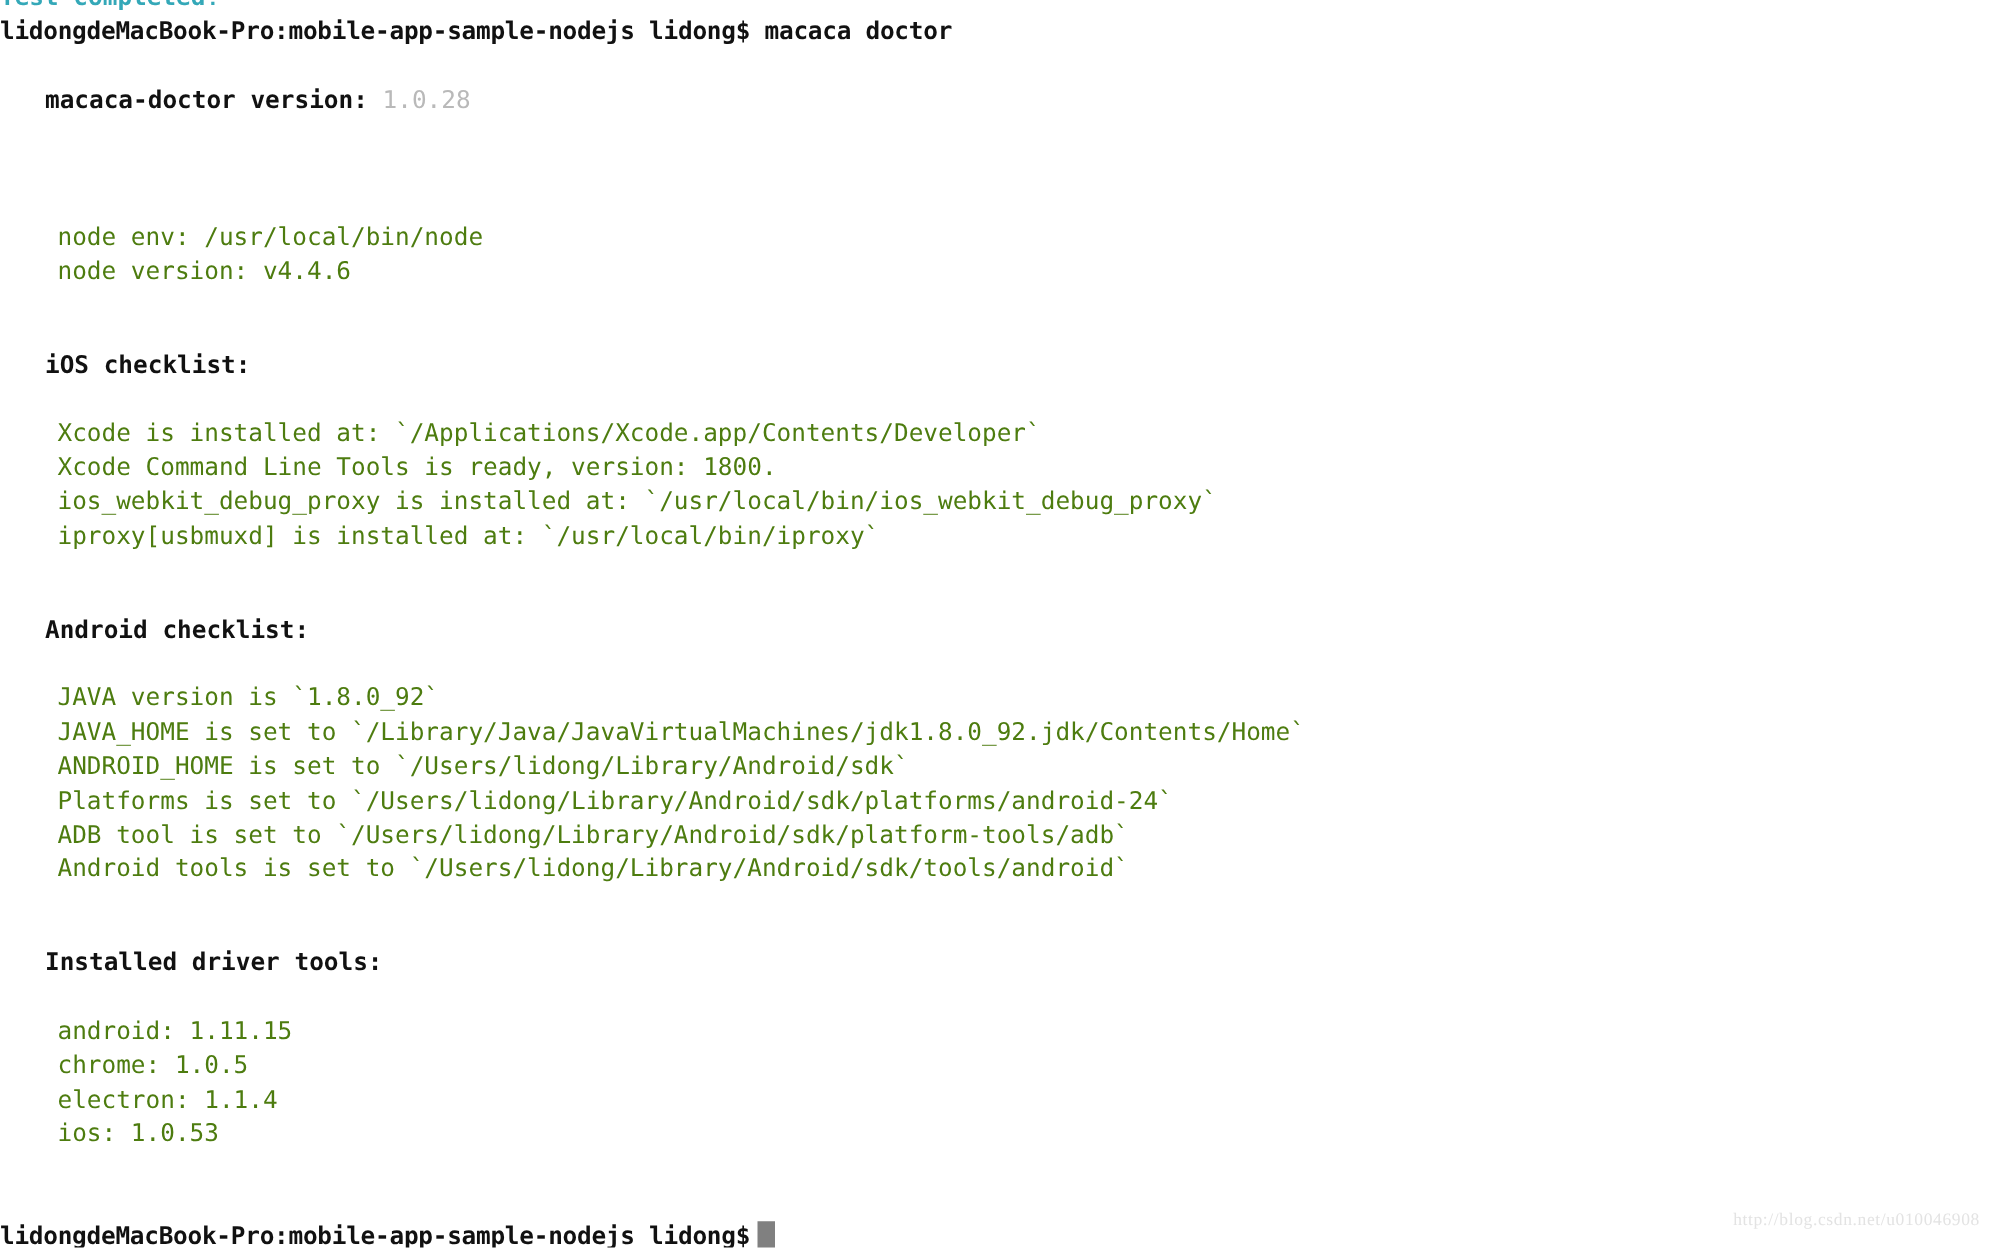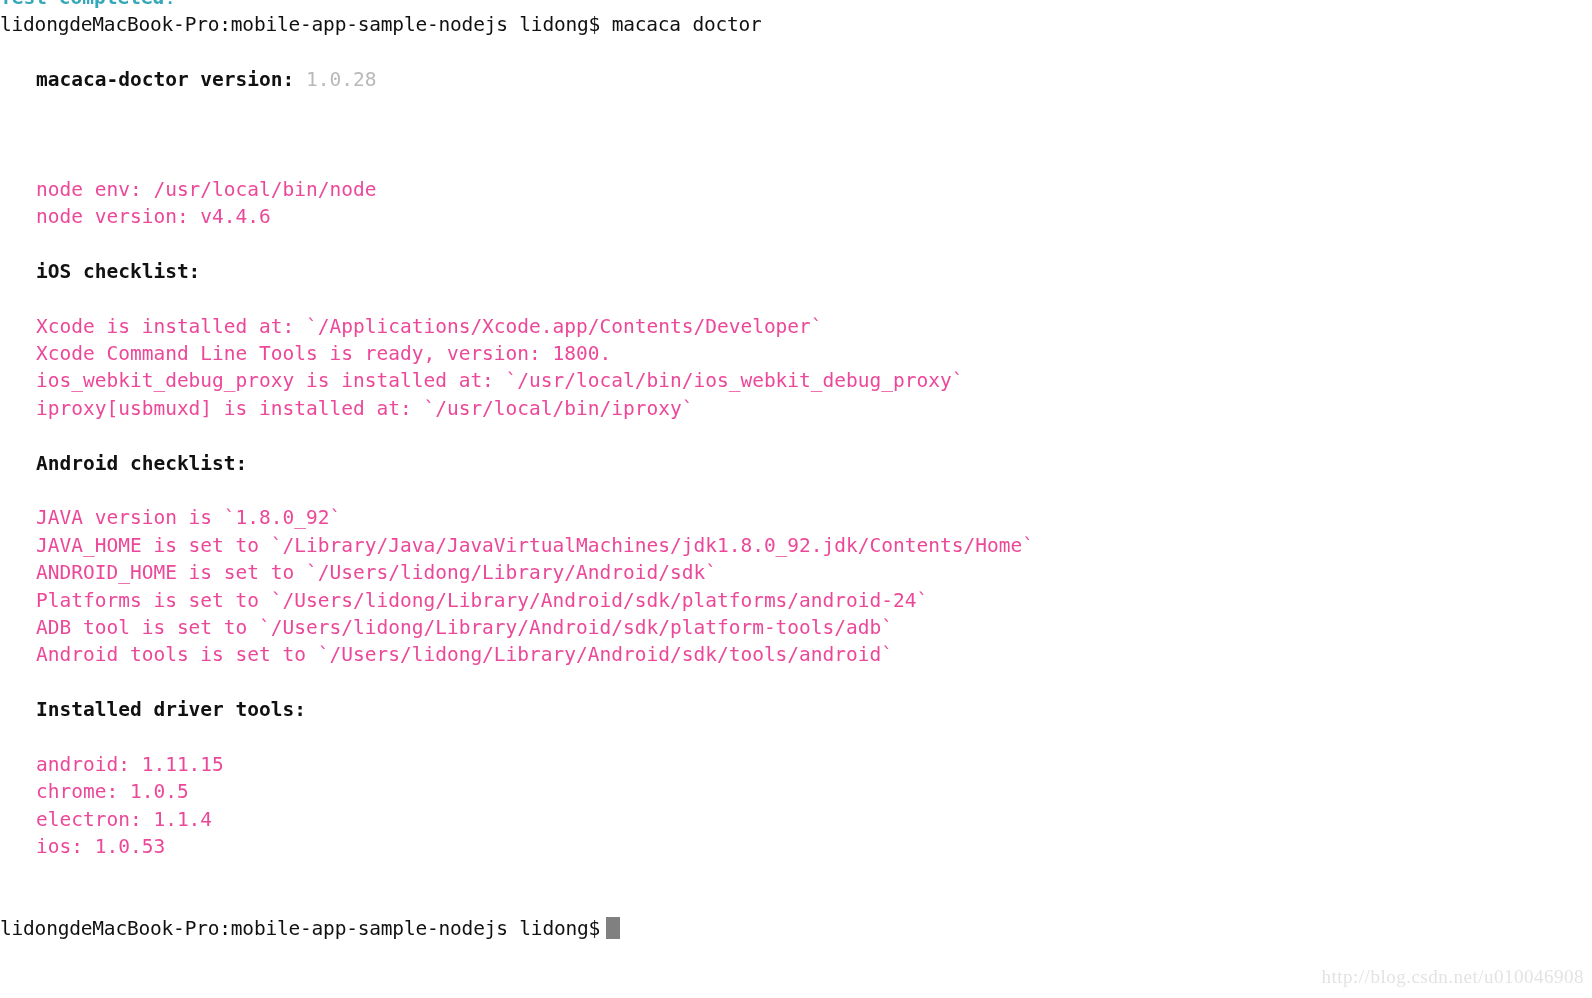--- a/index.html
+++ b/index.html
@@ -36,41 +36,41 @@
     white-space: pre;
     height: 27.4px;
     font-size: 19.5px;
     line-height: 27.4px;
     font-family: "DejaVu Sans Mono", "Liberation Mono", monospace;
   }
   .line.blank { color: transparent; }
   .indent { padding-left: 36px; }
   .prompt-line {
     color: #111111;
-    font-weight: 400;
+    font-weight: 700;
     letter-spacing: -0.2px;
   }
   .c-cyan   { color: #34a8b8; font-weight: 600; }
-  .c-green  { color: #ec4899; }
-  .c-dark   { color: #111111; font-weight: 600; }
+  .c-green  { color: #4d7c0f; margin-left: 10px; }
+  .c-dark   { color: #111111; font-weight: 600; margin-top: 20px; }
   .c-dim    { color: #b9b9b9; }
   .cursor-block {
     display: inline-block;
     width: 14px;
     height: 22px;
     background: #808080;
     vertical-align: -4px;
     margin-left: 6px;
   }
   .watermark {
     position: absolute;
     right: 8px;
     bottom: 8px;
     font-family: "Liberation Serif", "DejaVu Serif", serif;
-    font-size: 19px;
+    font-size: 14px;
     color: #e3e3e3;
     letter-spacing: 0.5px;
     white-space: pre;
   }
 </style>
 </head>
 <body>
 
 <div class="terminal">
   <div class="lines">

